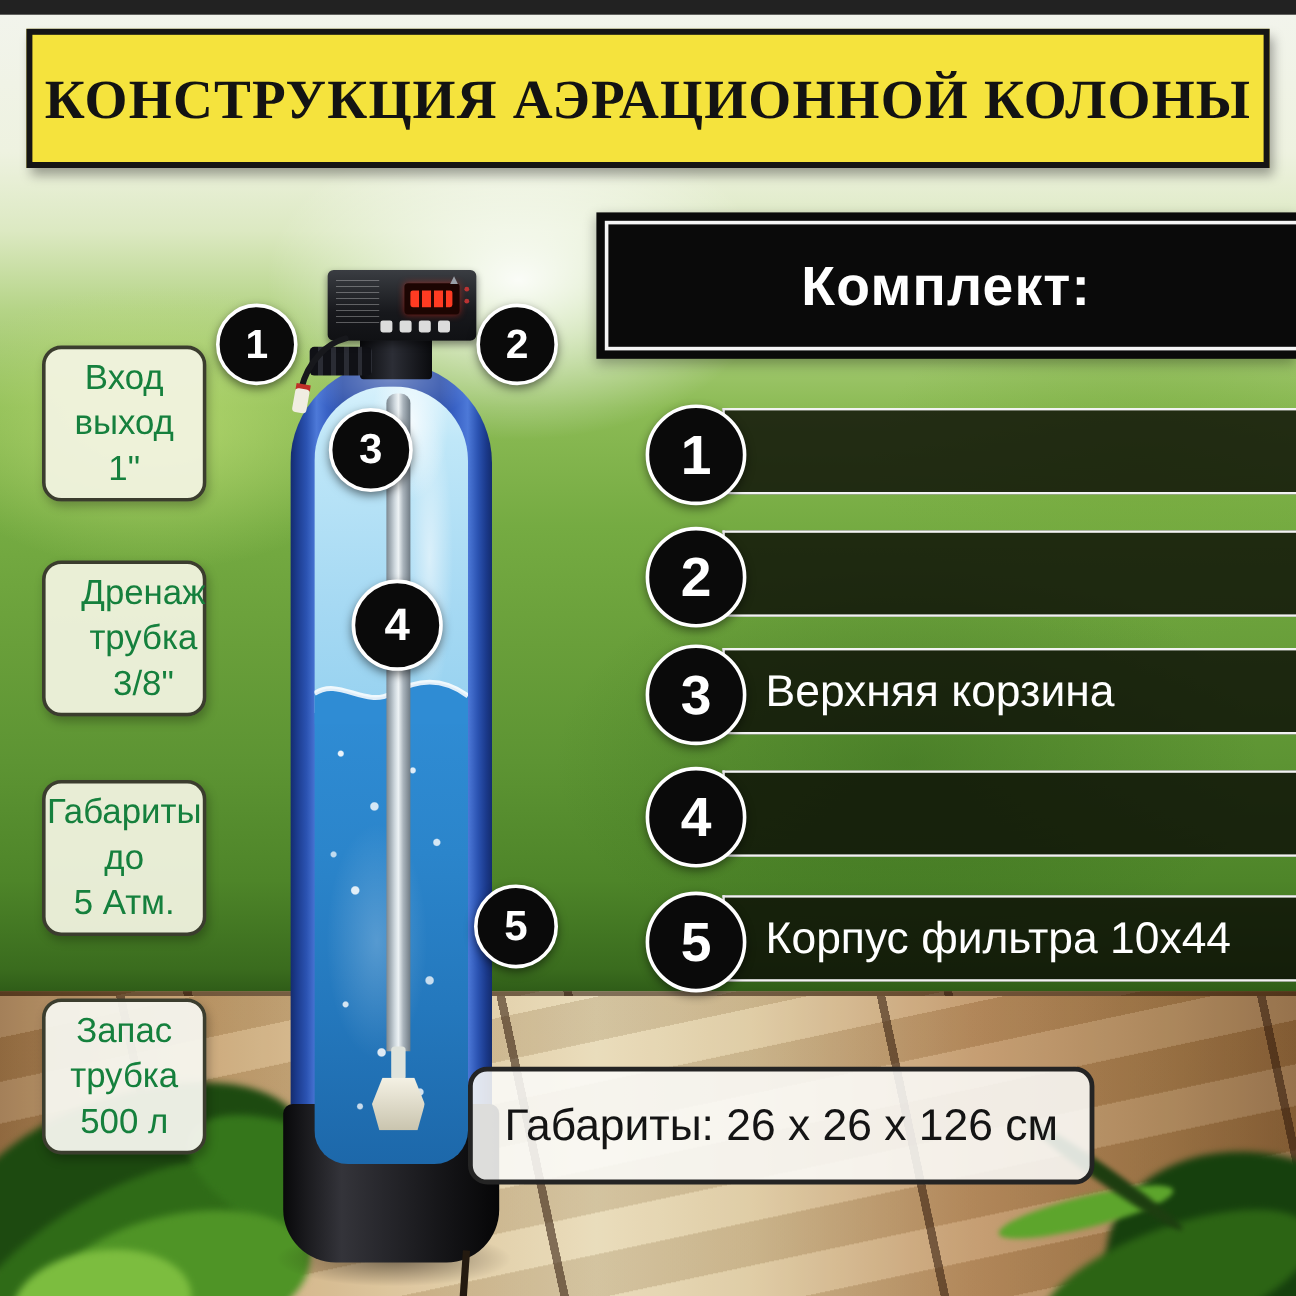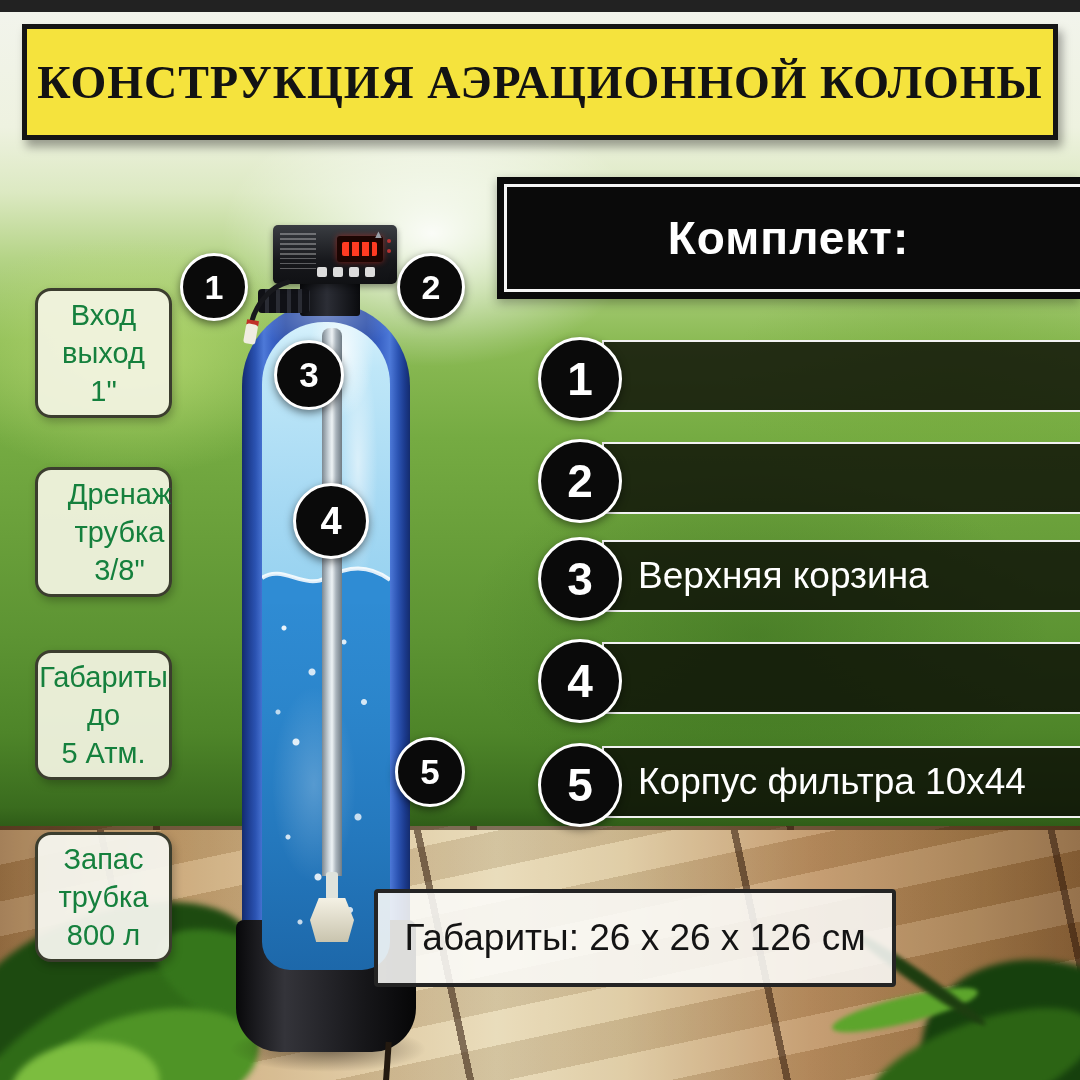--- a/index.html
+++ b/index.html
@@ -42,22 +42,22 @@
   .lm{position:absolute;left:-66px;top:-5px;width:78px;height:78px;border-radius:50%;
     background:#0a0a0a;border:3px solid #fff;box-shadow:0 3px 8px rgba(0,0,0,.45);
     display:flex;align-items:center;justify-content:center;color:#fff;font-size:46px;font-weight:700;}
   
   .spec{position:absolute;left:35px;width:137px;height:130px;box-sizing:border-box;
     background:rgba(243,244,226,.93);border:3px solid #3b3d2e;border-radius:16px;
     box-shadow:2px 4px 8px rgba(0,0,0,.25);
     display:flex;flex-direction:column;align-items:center;justify-content:center;
     font-size:29px;color:#15803d;line-height:1.32;text-align:center;}
   
-  .dim-box{position:absolute;left:374px;top:877px;width:522px;height:98px;box-sizing:border-box;
-    background:rgba(250,250,248,.88);border:4px solid #242424;border-radius:4px;
+  .dim-box{position:absolute;left:390px;top:877px;width:522px;height:98px;box-sizing:border-box;
+    background:rgba(250,250,248,.88);border:4px solid #242424;border-radius:16px;
     display:flex;align-items:center;justify-content:center;}
   .dim-box span{font-size:37px;color:#141414;white-space:nowrap;}
   
   .tank-shadow{position:absolute;left:230px;top:1014px;width:196px;height:46px;border-radius:50%;
     background:radial-gradient(closest-side, rgba(15,8,3,.5), rgba(15,8,3,0));}
   .tank-body{position:absolute;left:242px;top:290px;width:168px;height:635px;
     border-radius:84px 84px 0 0;
     background:
       radial-gradient(100px 55px at 50% 2%, rgba(255,255,255,.35), rgba(255,255,255,0) 70%),
       linear-gradient(90deg,#142c6e 0%,#1b3a8c 3%,#2b53b2 8%,#4d79d8 13%,#3a63c6 18%,
@@ -233,20 +233,20 @@
     <span>3/8"</span>
   </div>
   <div class="spec" style="top:638px;">
     <span>Габариты</span>
     <span>до</span>
     <span>5 Атм.</span>
   </div>
   <div class="spec" style="top:820px;background:rgba(246,245,238,.95);">
     <span>Запас</span>
     <span>трубка</span>
-    <span>800 л</span>
+    <span>500 л</span>
   </div>
 
   <div class="dim-box">
     <span>Габариты: 26 х 26 х 126 см</span>
   </div>
 
 </div>
 
 </body></html>

